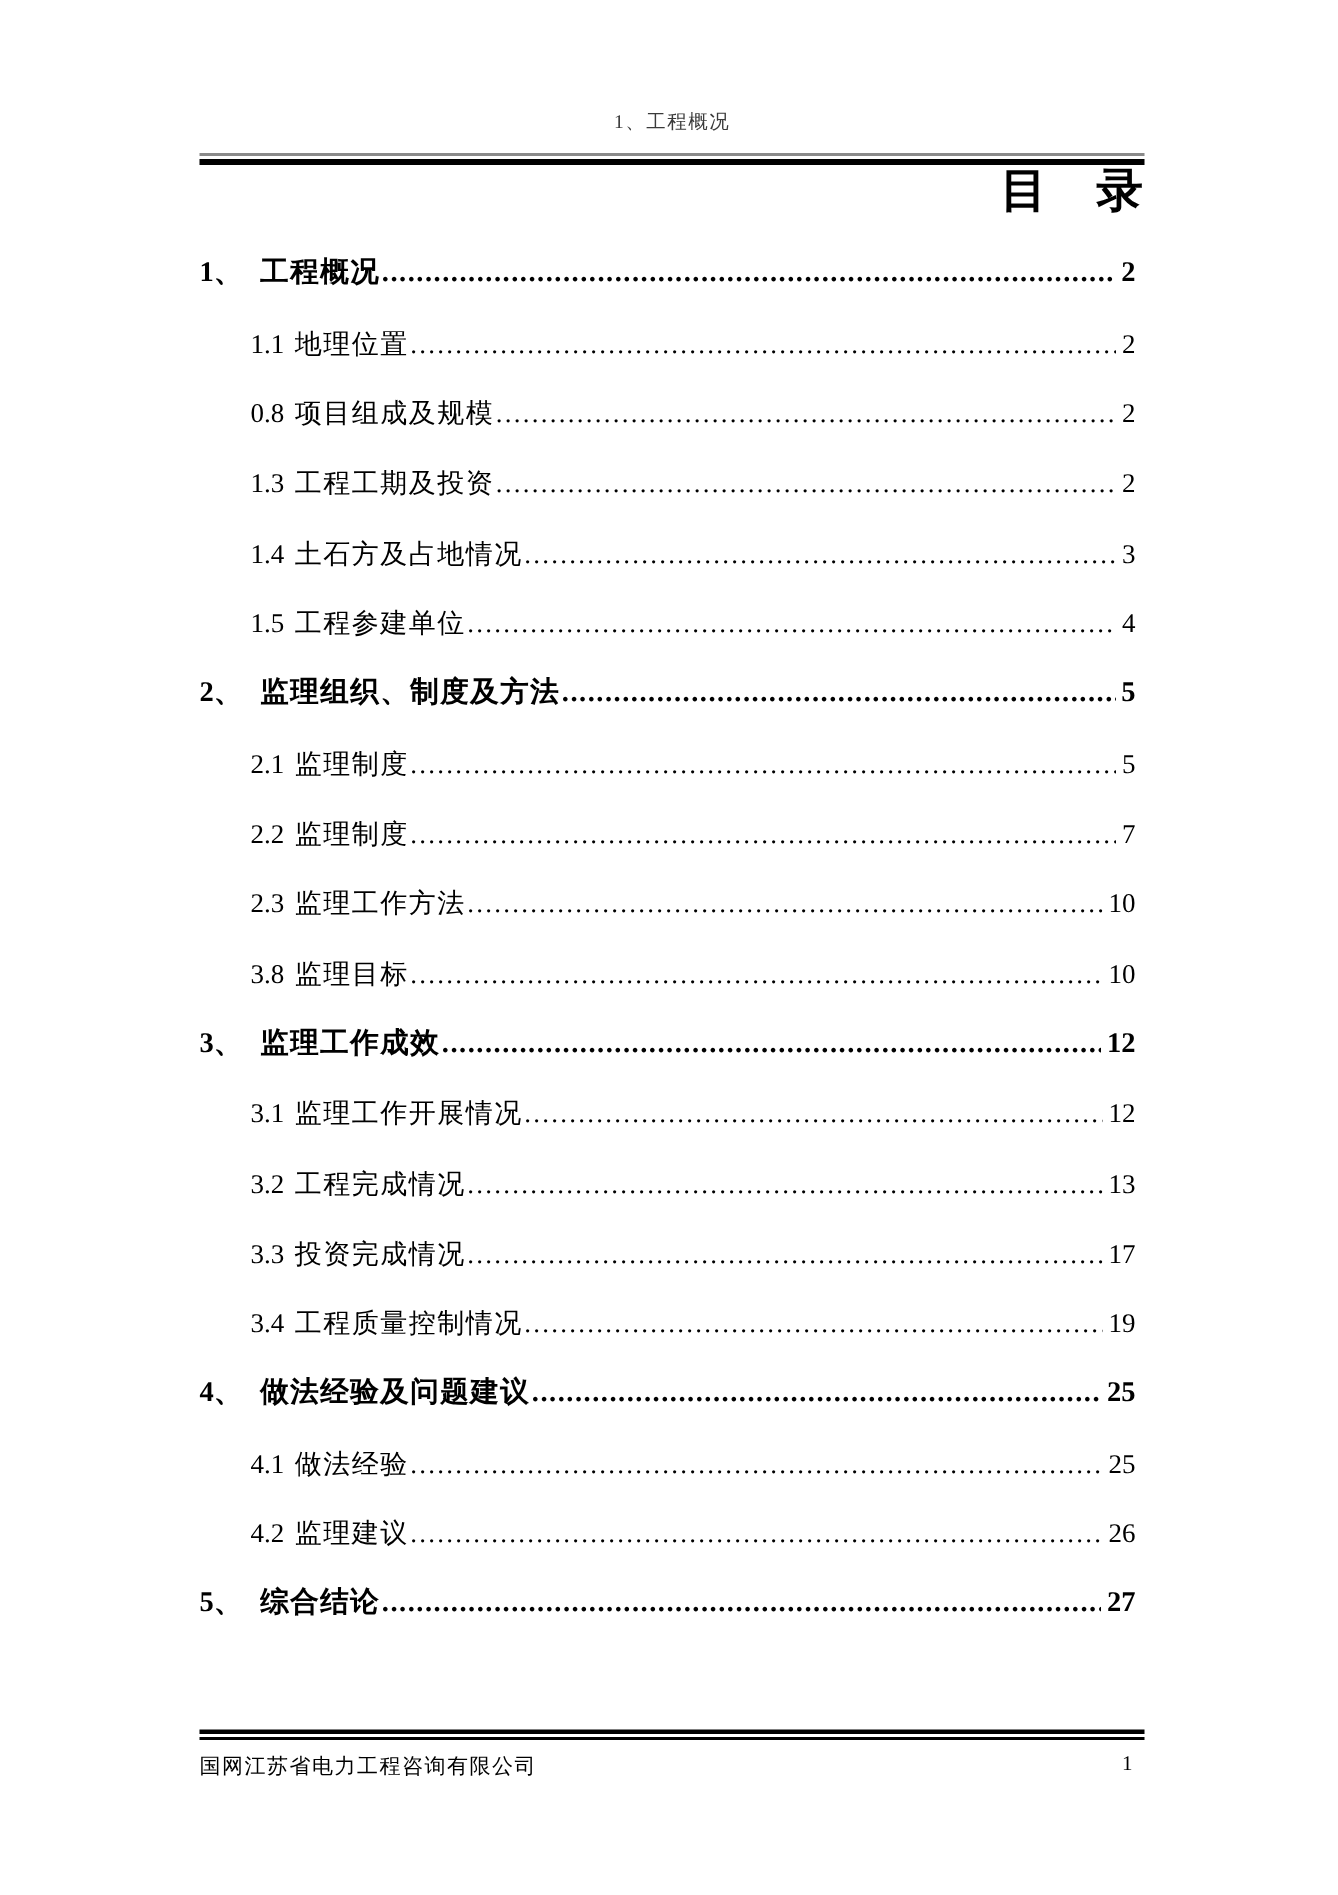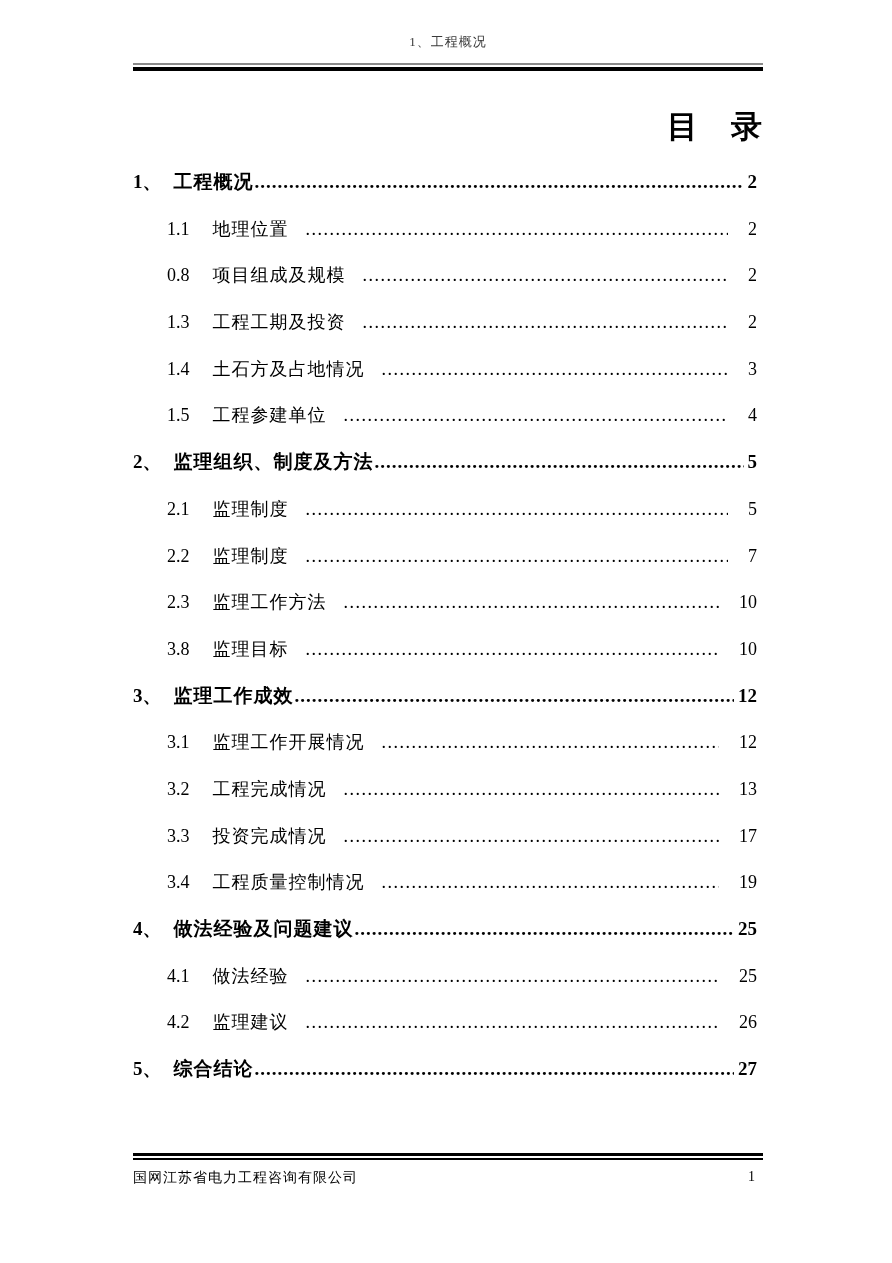--- a/index.html
+++ b/index.html
@@ -9,21 +9,21 @@
     font-family: "Liberation Serif", "DejaVu Serif", serif;
     color: #000;
     position: relative;
     overflow: hidden;
   }
   .page { position: absolute; inset: 0; }
 
   
   .page-header { position: absolute; left: 133px; top: 0; width: 630px; }
   .header-text {
-    margin-top: 33px;
+    margin-top: 72px;
     text-align: center;
     font-size: 13px;
     line-height: 17px;
     color: #3a3a3a;
     letter-spacing: 1px;
   }
   .rule-thin  { margin-top: 13px; height: 2px; background: #8a8a8a; }
   .rule-thick { margin-top: 2px;  height: 4px; background: #000; }
 
   
@@ -41,21 +41,21 @@
   
   .toc { position: absolute; top: 171px; left: 133px; width: 624px; }
   .toc-row {
     display: flex;
     align-items: baseline;
     height: 46.7px;
     line-height: 22px;
     white-space: nowrap;
   }
   .toc-row.l1 { font-weight: bold; font-size: 19px; }
-  .toc-row.l2 { padding-left: 34px; font-size: 18px; gap: 16px; }
+  .toc-row.l2 { padding-left: 34px; font-size: 18px; }
   .l1 .num { margin-right: 12px; }
   .l2 .num { margin-right: 7px; }
   .ttl { letter-spacing: 1px; }
   .leader { flex: 1 1 auto; overflow: hidden; white-space: nowrap; margin-left: 1px; }
   .leader::after {
     content: "................................................................................................................................................................................................";
     letter-spacing: 1.5px;
   }
   .l1 .leader::after { letter-spacing: 1px; }
   .pg { padding-left: 4px; text-align: right; }

